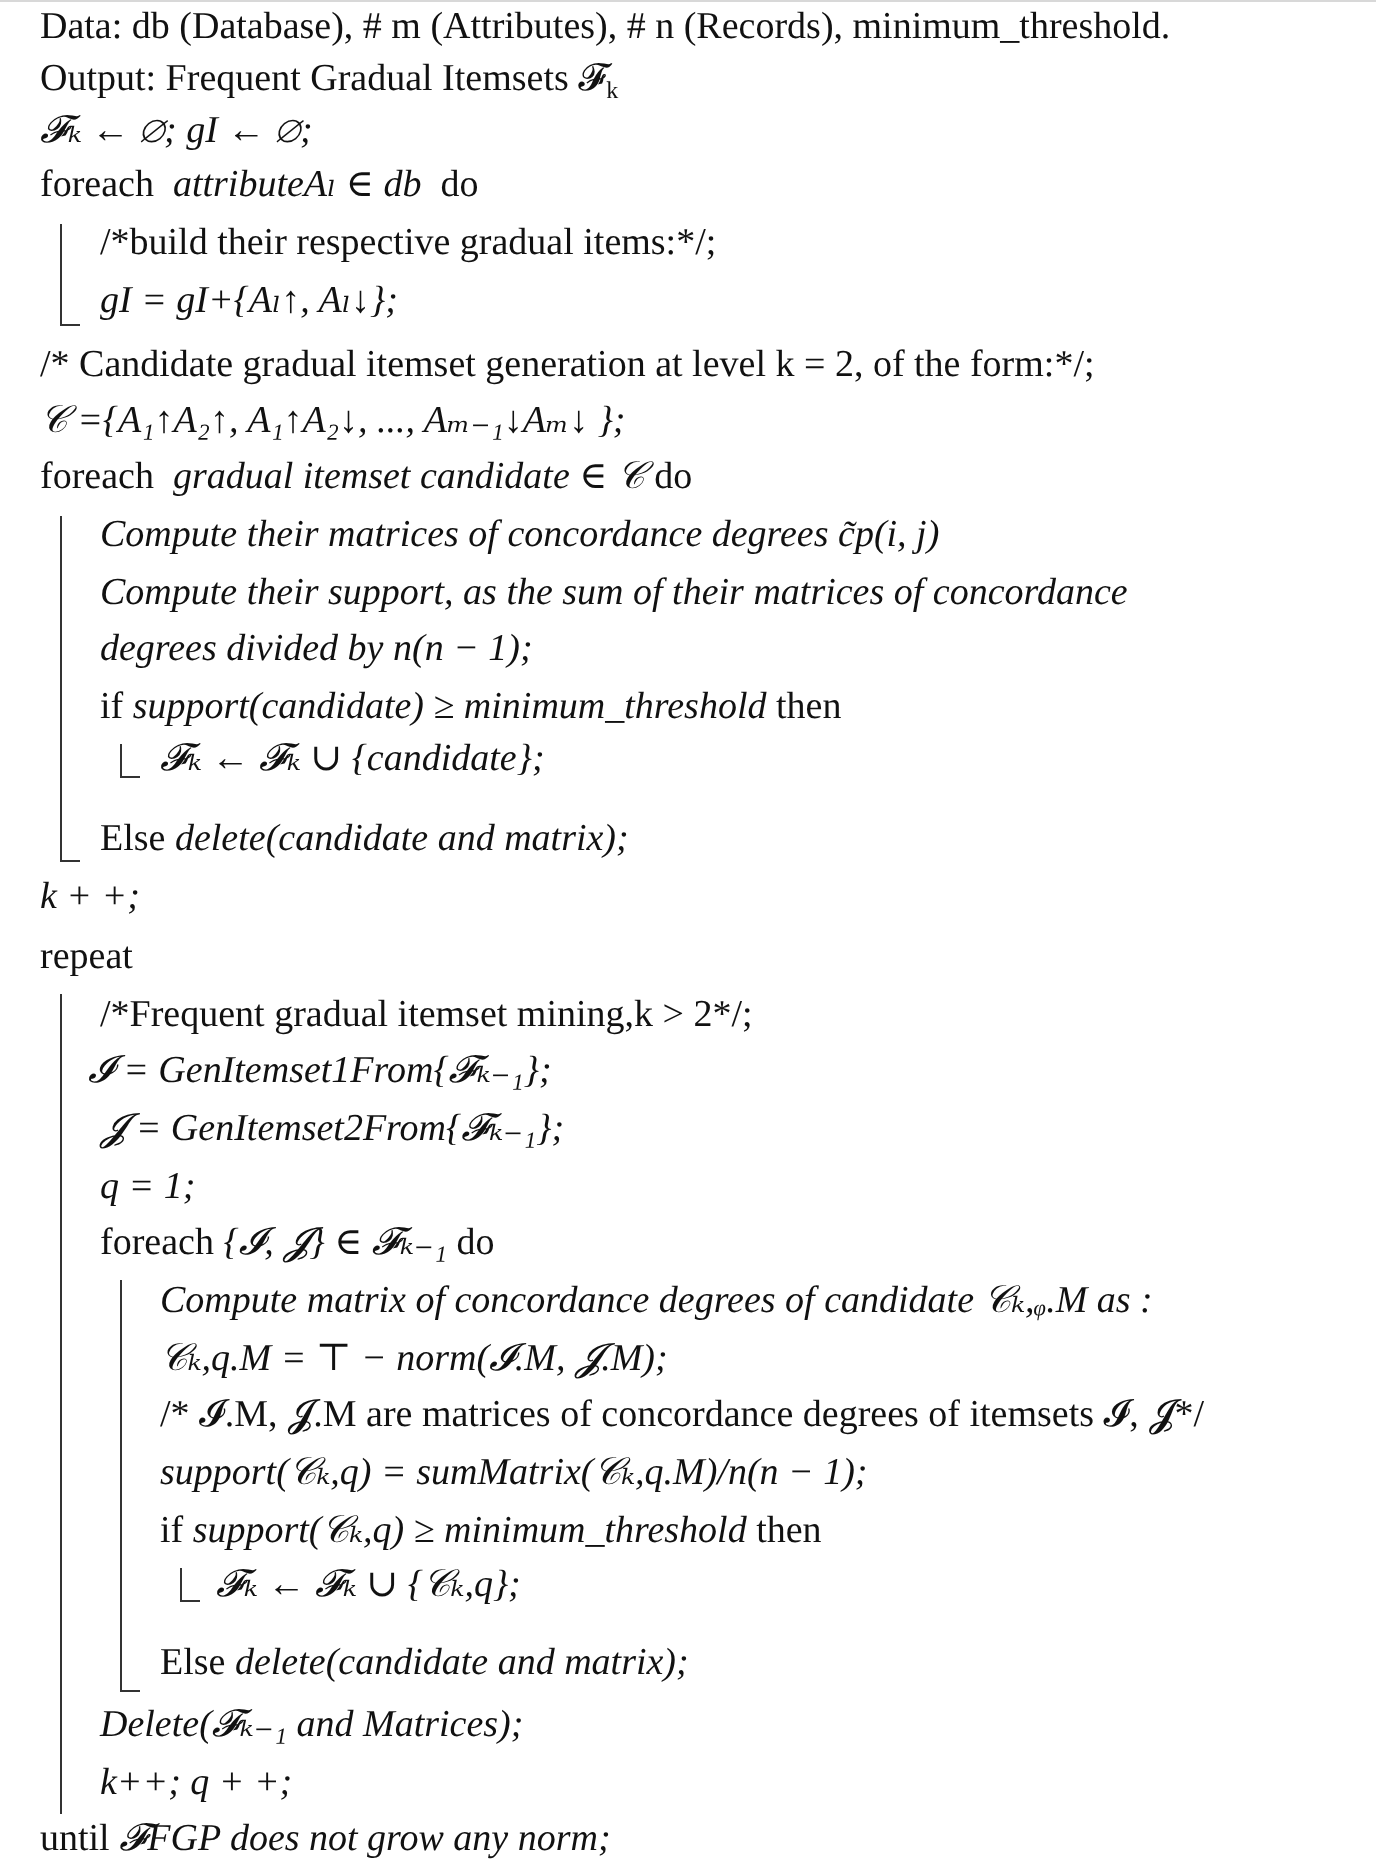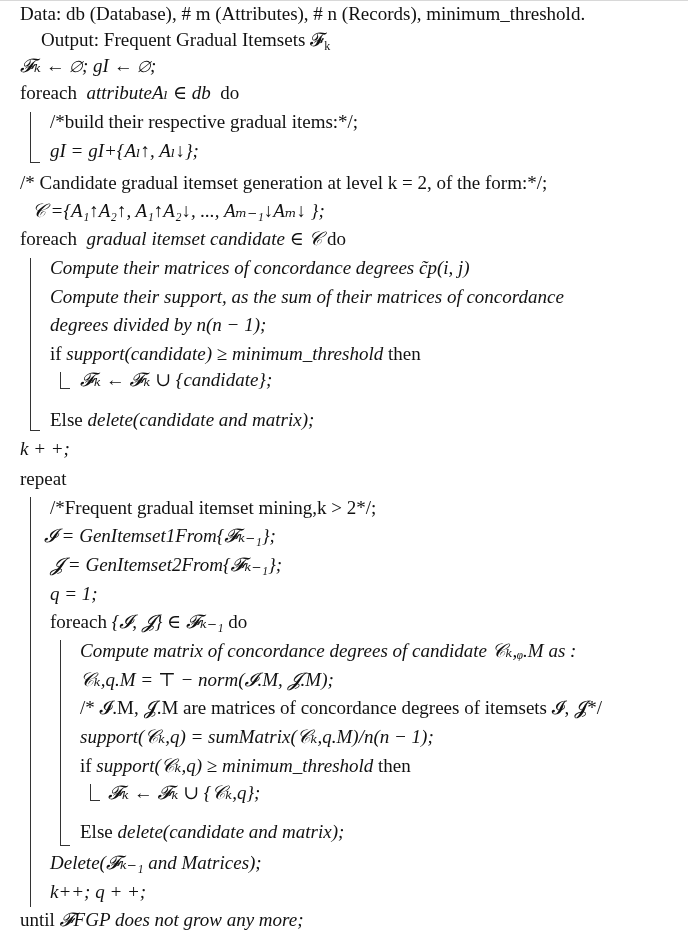--- a/index.html
+++ b/index.html
@@ -17,37 +17,37 @@
 <body>
 
 <div class="topline"></div>
 
 <div>
 
   <div class="line" style="left:20px;top:2px;">
     <span class="b">Data</span><span>: db (Database), # m (Attributes), # n (Records), minimum_threshold.</span>
   </div>
 
-  <div class="line" style="left:20px;top:28px;margin-left:21px;">
+  <div class="line" style="left:20px;top:28px;">
     <span class="b">Output</span><span>: Frequent Gradual Itemsets 𝓕</span><sub>k</sub>
   </div>
 
   <div class="line i" style="left:20px;top:54px;">𝓕ₖ ← ∅;  gI ← ∅;</div>
 
   <div class="line" style="left:20px;top:81px;">
     <span class="b">foreach</span>&nbsp;&nbsp;<span class="i">attributeAₗ ∈ db</span>&nbsp;&nbsp;<span class="b">do</span>
   </div>
 
   <div class="vbar" style="left:30px;top:112px;height:50px;"></div>
   <div class="hbar" style="left:30px;top:162px;width:10px;"></div>
   <div class="line" style="left:50px;top:110px;">/*build their respective gradual items:*/;</div>
   <div class="line i" style="left:50px;top:139px;">gI = gI+{Aₗ↑, Aₗ↓};</div>
 
   <div class="line" style="left:20px;top:171px;">/* Candidate gradual itemset generation at level k = 2, of the form:*/;</div>
-  <div class="line i" style="left:32px;top:199px;">𝒞 ={A₁↑A₂↑, A₁↑A₂↓, ..., Aₘ₋₁↓Aₘ↓ };</div>
+  <div class="line i" style="left:20px;top:199px;">𝒞 ={A₁↑A₂↑, A₁↑A₂↓, ..., Aₘ₋₁↓Aₘ↓ };</div>
 
   <div class="line" style="left:20px;top:227px;">
     <span class="b">foreach</span>&nbsp;&nbsp;<span class="i">gradual itemset candidate ∈ 𝒞</span>&nbsp;<span class="b">do</span>
   </div>
 
   <div class="vbar" style="left:30px;top:258px;height:172px;"></div>
   <div class="hbar" style="left:30px;top:430px;width:10px;"></div>
   <div class="line i" style="left:50px;top:256px;text-align:center;">Compute their matrices of concordance degrees c̃p(i, j)</div>
   <div class="line i" style="left:50px;top:285px;">Compute their support, as the sum of their matrices of concordance</div>
   <div class="line i" style="left:50px;top:313px;">degrees divided by n(n − 1);</div>
@@ -88,16 +88,16 @@
   <div class="hbar" style="left:90px;top:800px;width:10px;"></div>
   <div class="line i" style="left:108px;top:781px;">𝓕ₖ ← 𝓕ₖ ∪ {𝒞ₖ,q};</div>
   <div class="line" style="left:80px;top:820px;">
     <span class="b">Else</span>&nbsp;<span class="i">delete(candidate and matrix);</span>
   </div>
 
   <div class="line i" style="left:50px;top:851px;">Delete(𝓕ₖ₋₁ and Matrices);</div>
   <div class="line i" style="left:50px;top:880px;">k++; q + +;</div>
 
   <div class="line" style="left:20px;top:908px;">
-    <span class="b">until</span>&nbsp;<span class="i">𝓕FGP does not grow any more;</span>
+    <span class="b">until</span>&nbsp;<span class="i">𝓕FGP does not grow any norm;</span>
   </div>
 
 </div>
 
 </body></html>

